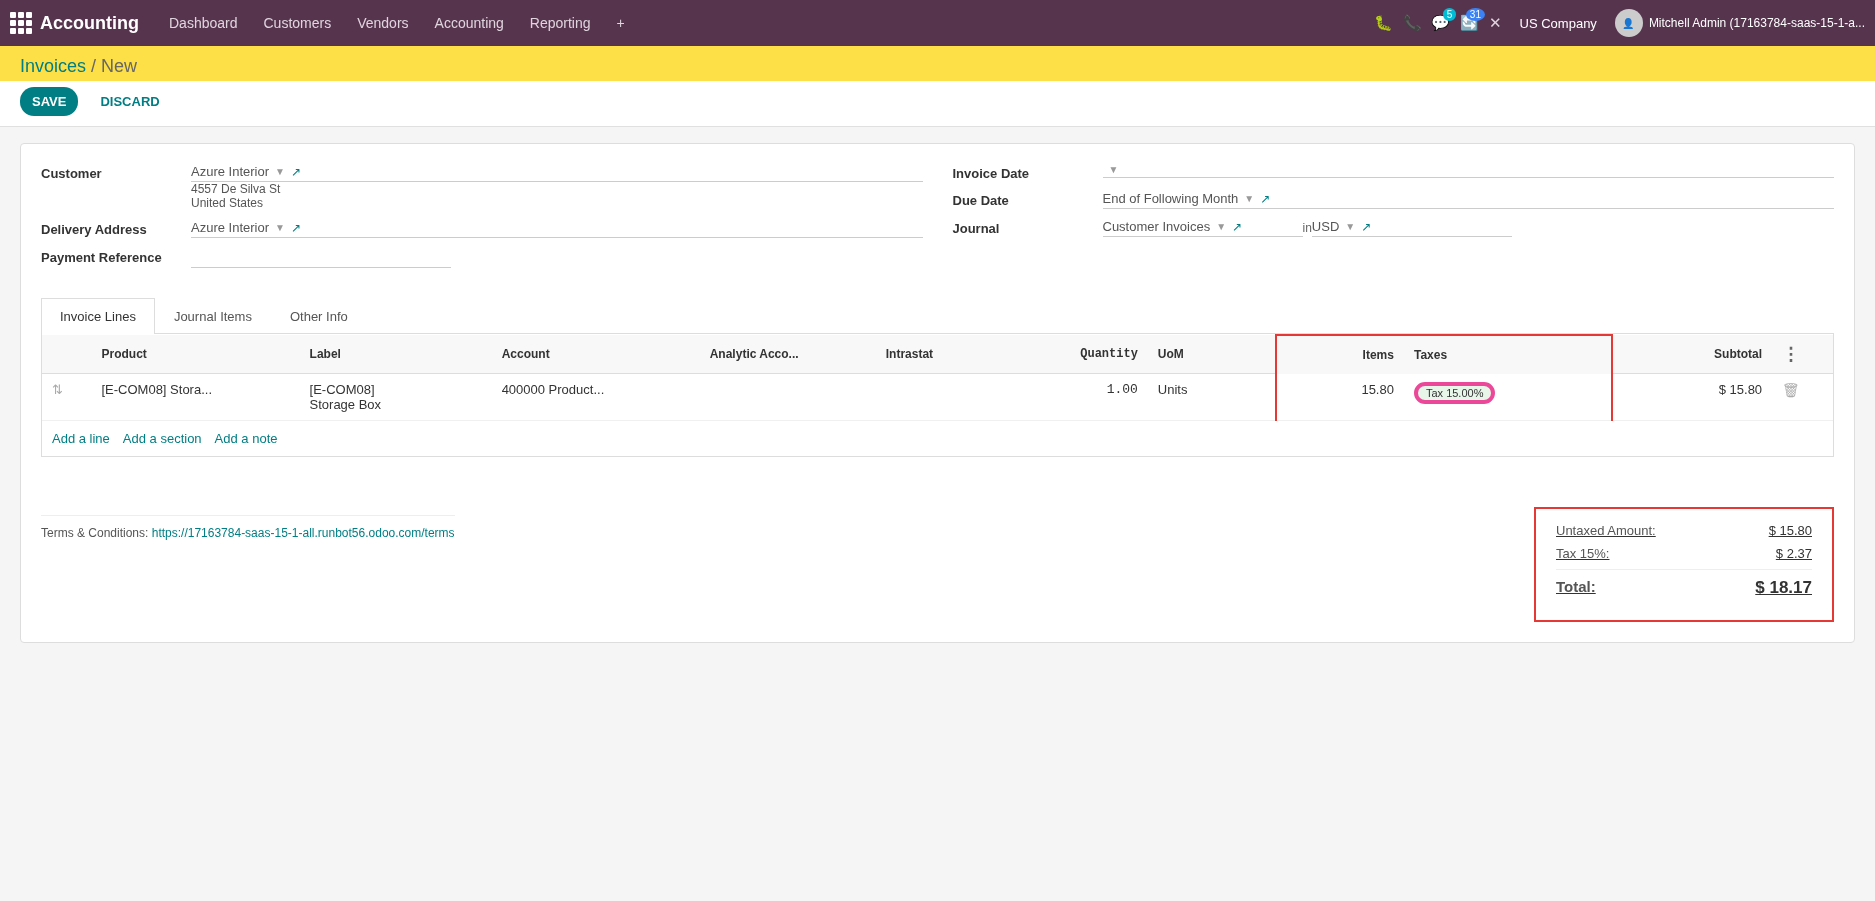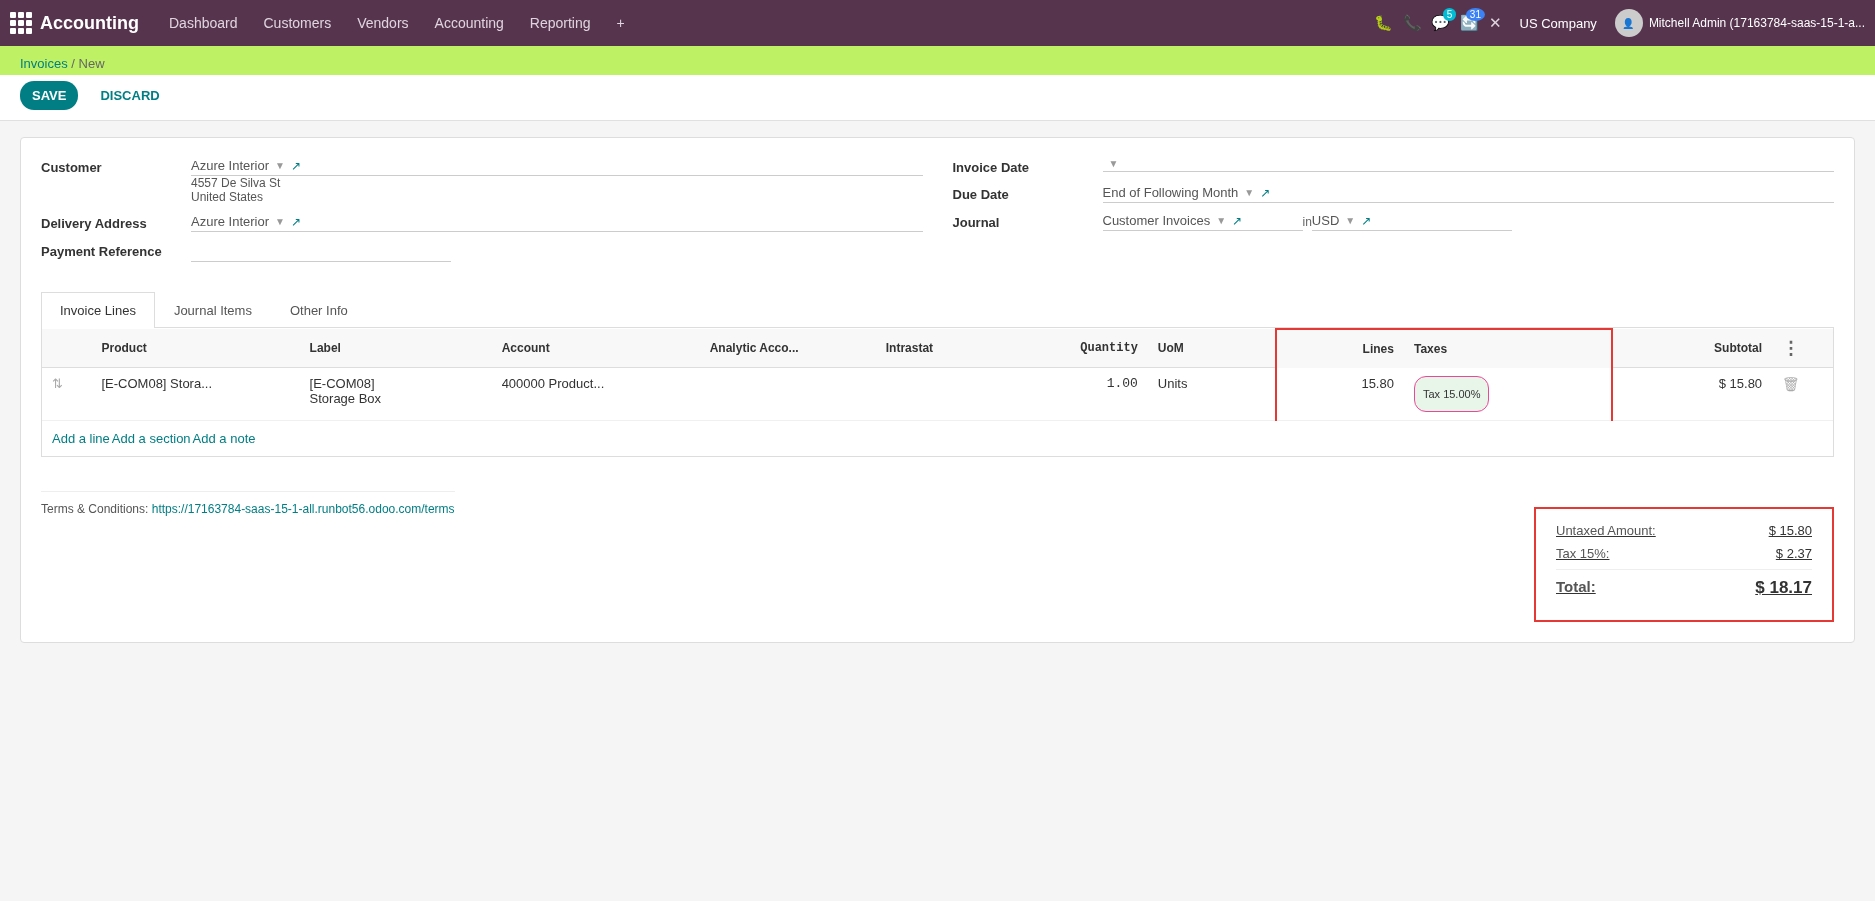--- a/index.html
+++ b/index.html
@@ -21,21 +21,21 @@
     .topnav nav { display: flex; gap: 2px; flex: 1; }
     .topnav nav a { color: #e0d5de; text-decoration: none; padding: 0 12px; height: 46px; display: flex; align-items: center; font-size: 14px; cursor: pointer; }
     .topnav .right-icons { display: flex; align-items: center; gap: 10px; margin-left: auto; }
     .topnav .right-icons .icon-btn { color: #e0d5de; cursor: pointer; font-size: 15px; position: relative; }
     .topnav .badge { background: #00bcd4; color: #fff; border-radius: 50%; font-size: 10px; padding: 1px 4px; position: absolute; top: -6px; right: -6px; }
     .topnav .company { color: #fff; font-size: 13px; margin: 0 8px; }
     .topnav .user-info { display: flex; align-items: center; gap: 6px; color: #fff; font-size: 12px; }
     .topnav .avatar { width: 28px; height: 28px; border-radius: 50%; background: #ccc; overflow: hidden; display: flex; align-items: center; justify-content: center; font-size: 10px; }
 
     
-    .breadcrumb-bar { padding: 10px 20px 4px; background: #bef264; font-size: 13px; }
+    .breadcrumb-bar { padding: 10px 20px 4px; background: #fde047; font-size: 18px; }
     .breadcrumb-bar a { color: #017e84; text-decoration: none; }
     .breadcrumb-bar span { color: #666; }
 
     
     .action-bar { padding: 6px 20px 10px; background: #fff; display: flex; gap: 10px; align-items: center; border-bottom: 1px solid #e0e0e0; }
     .btn-save { background: #017e84; color: #fff; border: none; padding: 7px 12px; font-size: 13px; font-weight: bold; cursor: pointer; border-radius: 14px; }
     .btn-discard { background: transparent; color: #017e84; border: none; padding: 7px 12px; font-size: 13px; font-weight: bold; cursor: pointer; }
 
     
     .main-content { padding: 16px 20px; }
@@ -59,37 +59,37 @@
     .tabs { display: flex; border-bottom: 1px solid #ddd; margin-bottom: 0; margin-top: 20px; }
     .tab { padding: 10px 18px; cursor: pointer; font-size: 13px; color: #555; border: 1px solid transparent; border-bottom: none; margin-bottom: -1px; }
     .tab.active { border-color: #ddd; border-bottom-color: #fff; background: #fff; color: #333; font-weight: 500; }
 
     
     .invoice-table { width: 100%; border-collapse: collapse; margin-top: 0; }
     .invoice-table th { background: #f8f8f8; border-bottom: 1px solid #ddd; padding: 8px 10px; text-align: left; font-weight: bold; font-size: 12px; color: #333; }
     .invoice-table td { padding: 8px 10px; border-bottom: 1px solid #f0f0f0; font-size: 13px; color: #333; vertical-align: top; }
     .invoice-table th.right, .invoice-table td.right { text-align: right; }
     .price-taxes-col { border: 2px solid #e53935; }
-    .tax-badge { display: inline-block; background: #e8f5e9; color: #333; border: 1px solid #ec4899; border-radius: 12px; padding: 11px 8px; font-size: 11px; }
-
-    
-    .add-buttons { display: flex; gap: 2px; padding: 10px; }
+    .tax-badge { display: inline-block; background: #e8f5e9; color: #333; border: 4px solid #ec4899; border-radius: 12px; padding: 1px 8px; font-size: 11px; }
+
+    
+    .add-buttons { display: flex; gap: 13px; padding: 10px; }
     .add-btn { color: #017e84; background: none; border: none; cursor: pointer; font-size: 13px; }
 
     
     .totals-section { display: flex; justify-content: flex-end; margin-top: 20px; }
     .totals-box { border: 2px solid #e53935; padding: 14px 20px; min-width: 300px; }
     .totals-row { display: flex; justify-content: space-between; margin-bottom: 8px; font-size: 13px; text-decoration: underline; }
     .totals-row.total-final { font-weight: bold; font-size: 15px; margin-top: 4px; border-top: 1px solid #eee; padding-top: 8px; }
     .totals-row .label { color: #555; }
     .totals-row .amount { font-weight: 500; }
     .totals-row.total-final .amount { font-size: 17px; font-weight: bold; text-align: right; }
 
     
-    .terms-section { margin-top: 4px; padding-top: 10px; border-top: 1px solid #eee; color: #555; font-size: 12px; }
+    .terms-section { margin-top: 28px; padding-top: 10px; border-top: 1px solid #eee; color: #555; font-size: 12px; }
     .terms-section a { color: #017e84; text-decoration: none; }
 
     
     .sort-handle { color: #aaa; cursor: grab; }
 
     
     .delete-btn { color: #aaa; cursor: pointer; font-size: 14px; }
 
     .col-handle { width: 20px; }
     .col-product { width: 130px; }
@@ -251,21 +251,21 @@
         <thead>
           <tr>
             <th class="col-handle"></th>
             <th class="col-product">Product</th>
             <th class="col-label">Label</th>
             <th class="col-account">Account</th>
             <th class="col-analytic">Analytic Acco...</th>
             <th class="col-intrastat">Intrastat</th>
             <th class="col-qty right">Quantity</th>
             <th class="col-uom">UoM</th>
-            <th class="col-price right price-taxes-col" style="border-bottom: none; border-right: none;">Lines</th>
+            <th class="col-price right price-taxes-col" style="border-bottom: none; border-right: none;">Items</th>
             <th class="col-taxes price-taxes-col" style="border-bottom: none; border-left: none;">Taxes</th>
             <th class="col-subtotal right">Subtotal</th>
             <th class="col-actions">
               <span class="more-btn">⋮</span>
             </th>
           </tr>
         </thead>
         <tbody>
           <tr class="table-row">
             <td class="col-handle">

